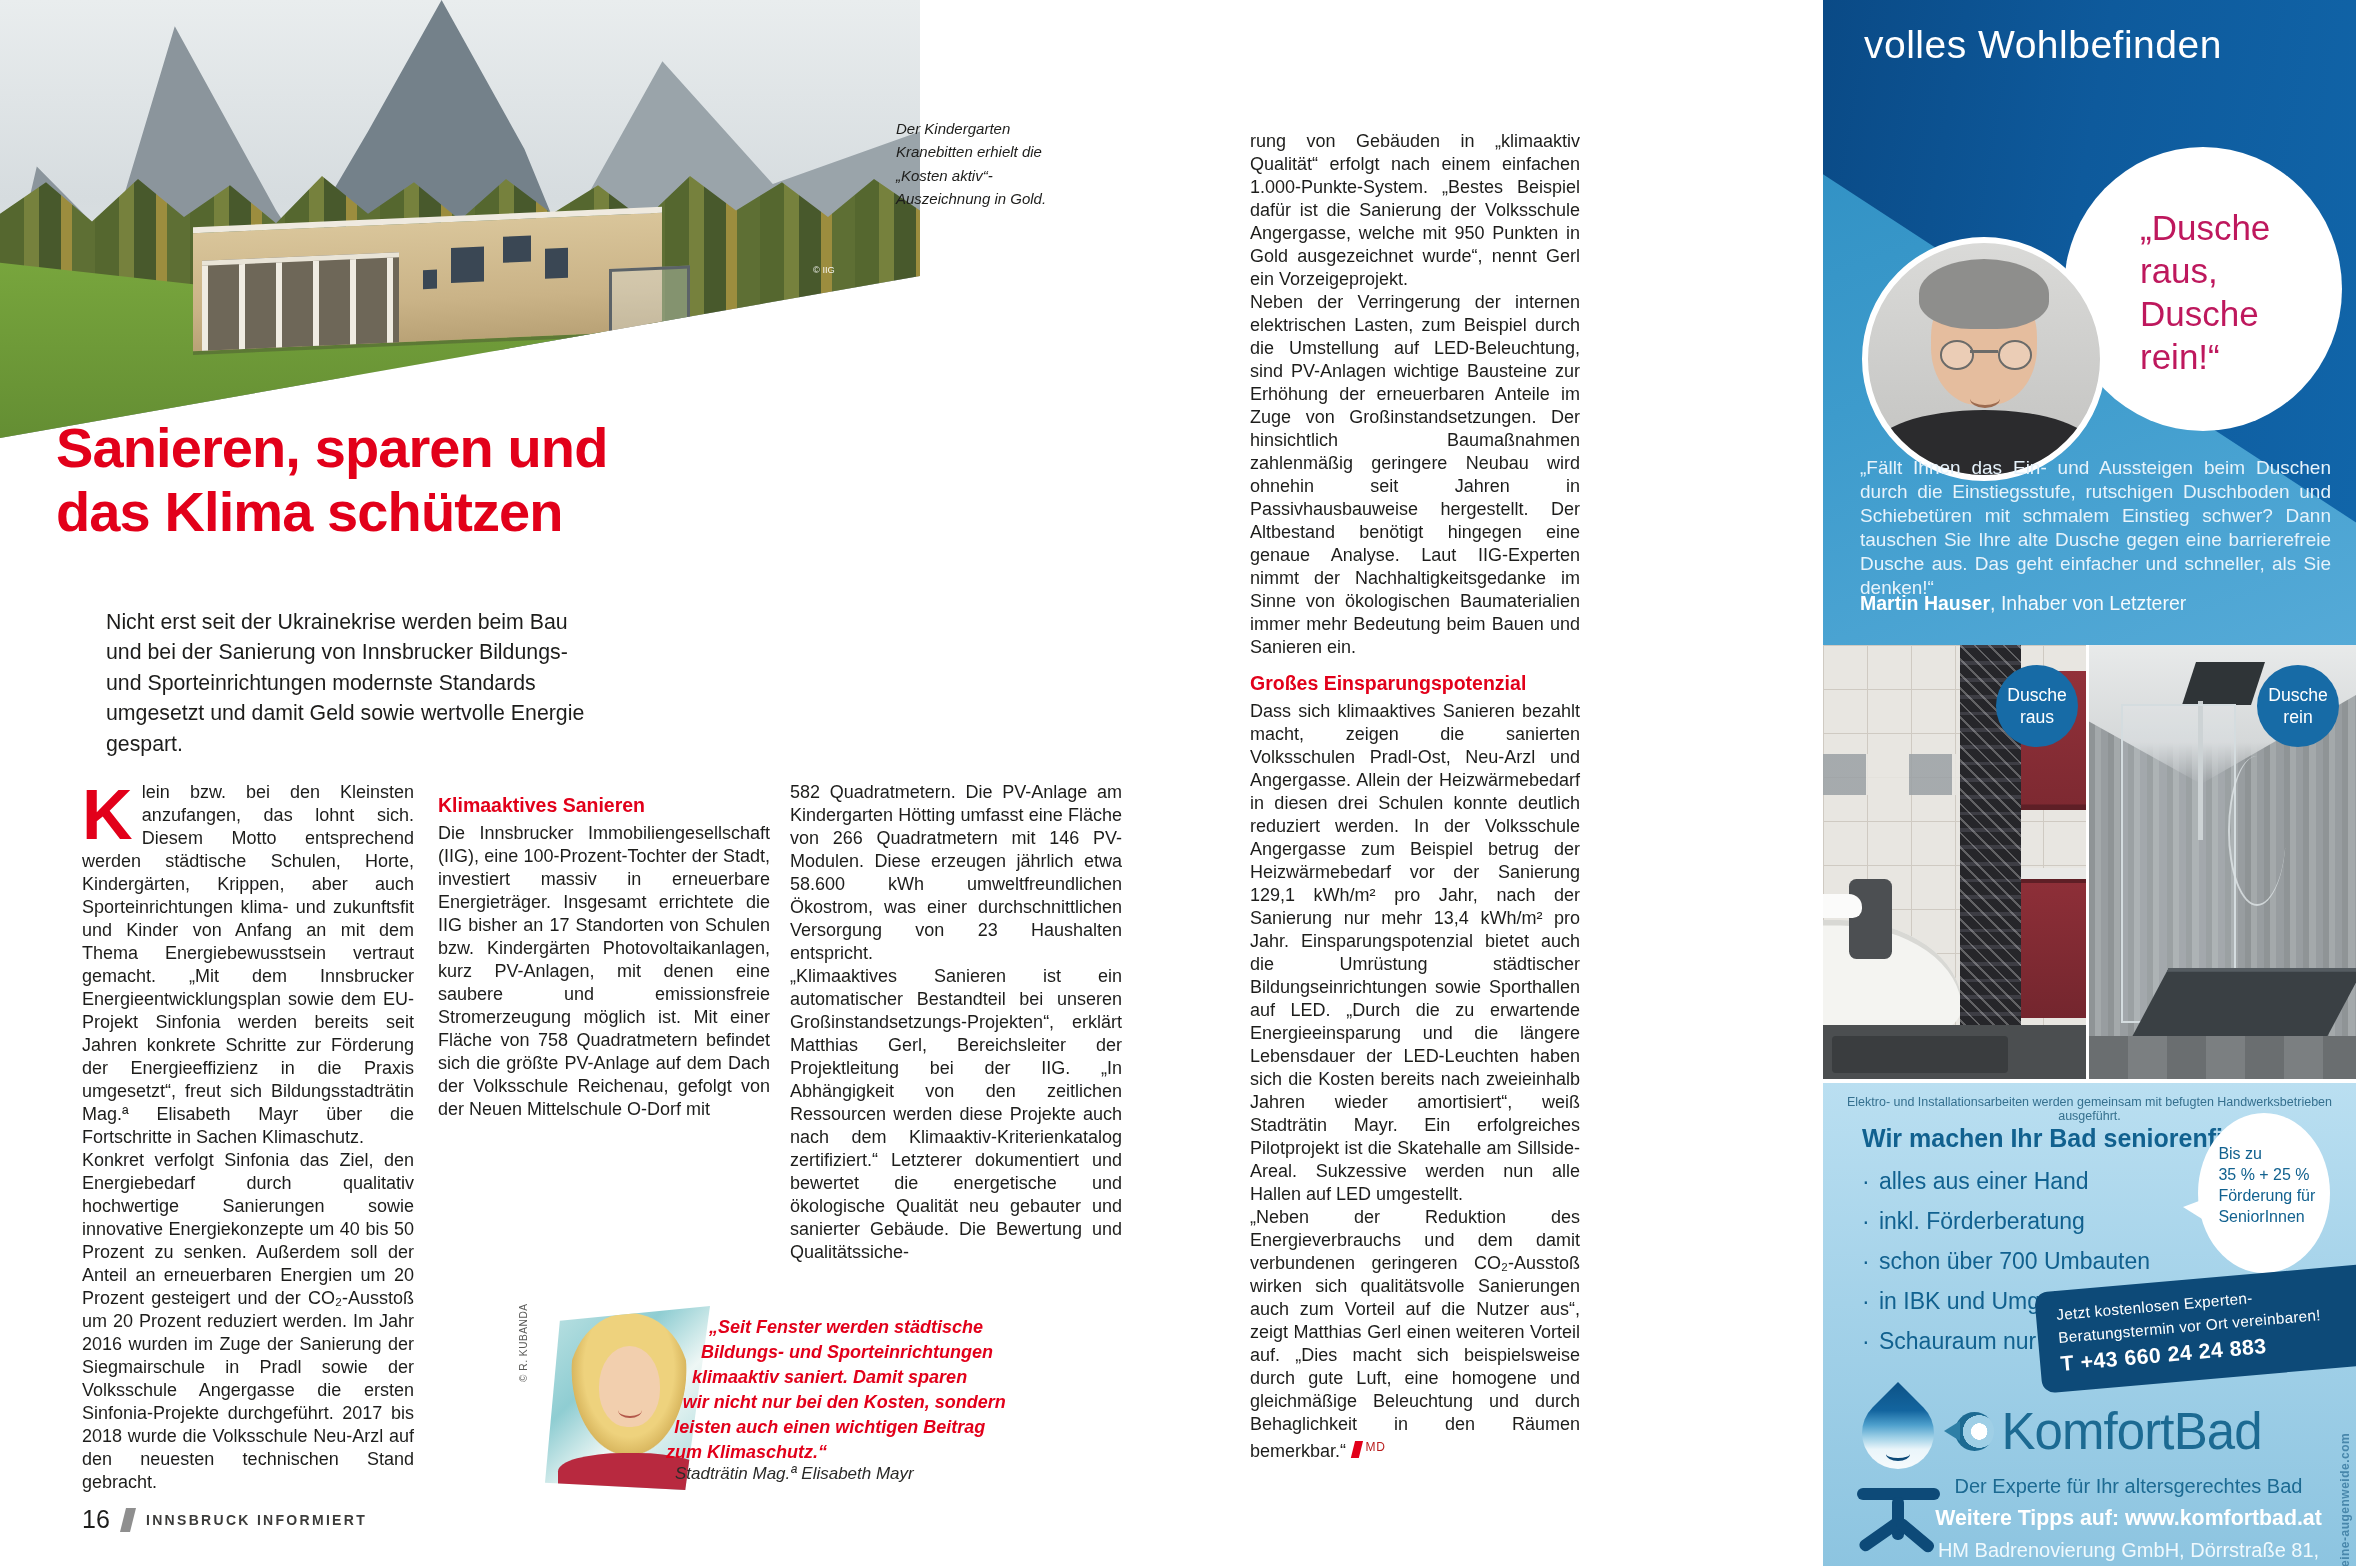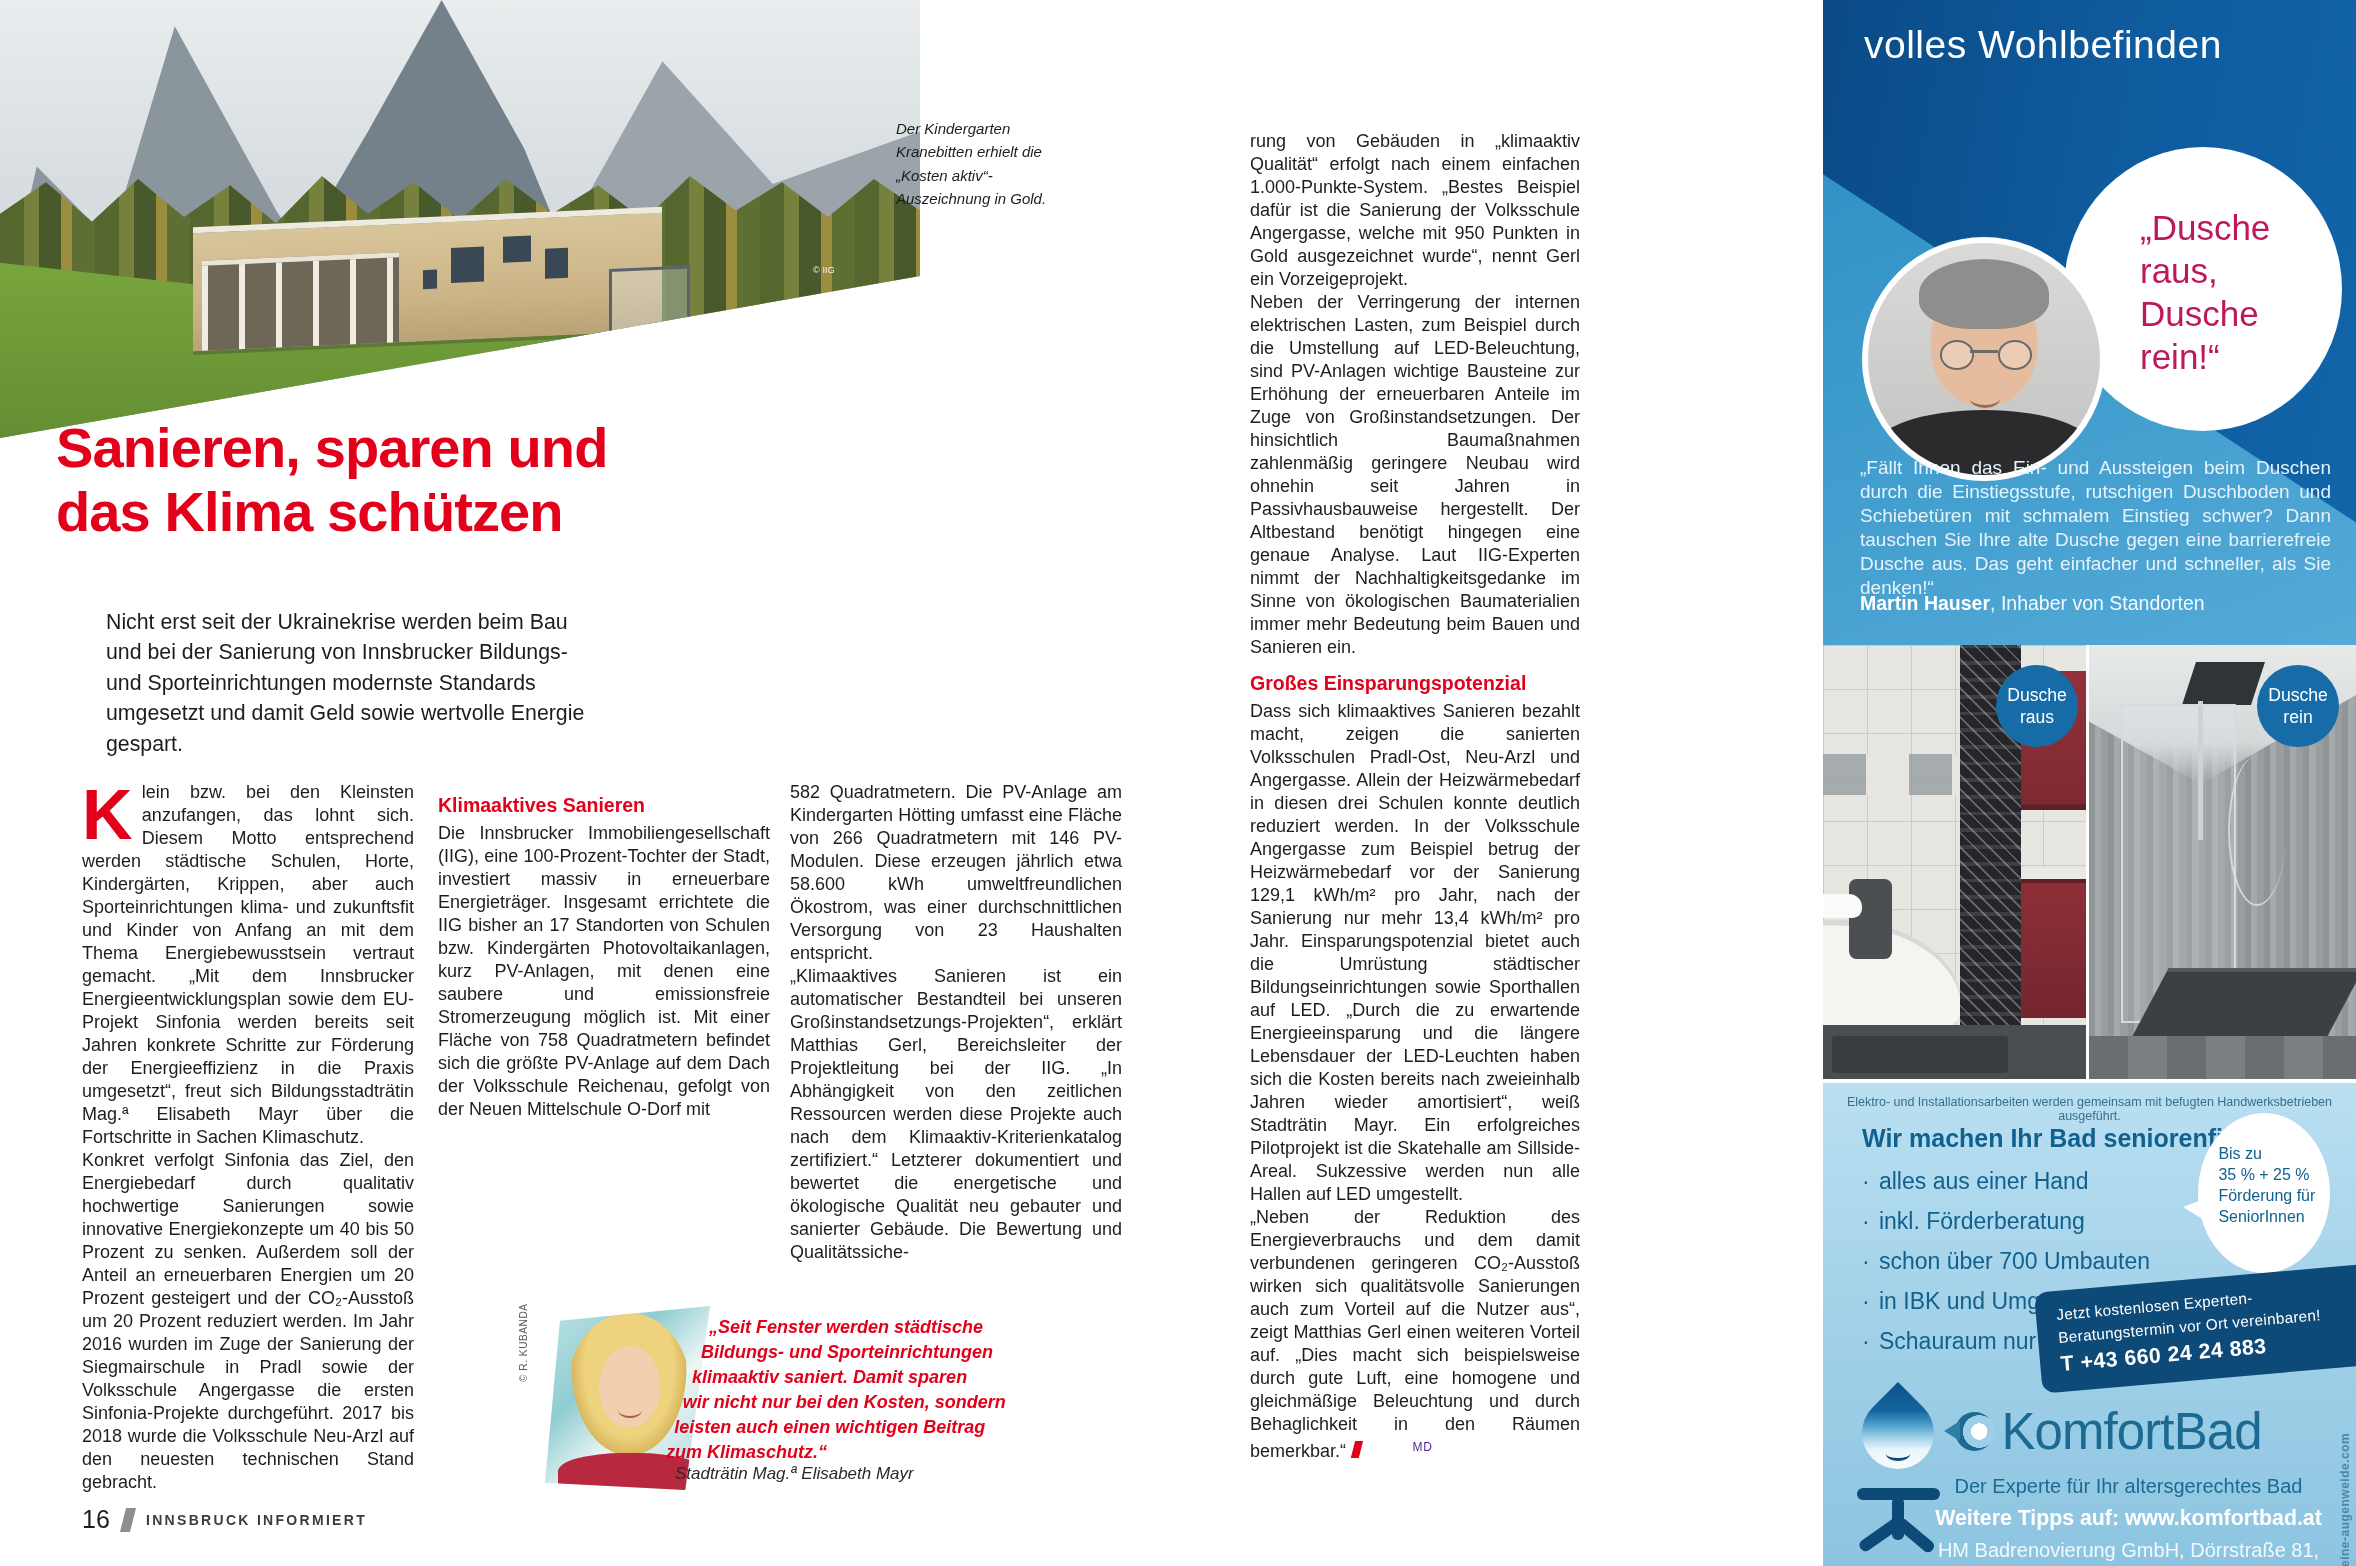--- a/index.html
+++ b/index.html
@@ -39,21 +39,21 @@
   .col{position:absolute;width:332px;font-size:18px;line-height:23px;text-align:justify;color:#1d1d1b;
        -webkit-hyphens:auto;hyphens:auto;}
   .col p{margin:0;}
   #col1{left:82px;top:781px;}
   #col2{left:438px;top:781px;}
   #col3{left:790px;top:781px;}
   #col4{left:1250px;top:130px;width:330px;}
   .subhead{font-size:19.5px;font-weight:700;color:#e2001a;margin:13px 0 4.6px;text-align:left;}
   .dropcap{float:left;font-size:70px;line-height:.8;font-weight:700;color:#e2001a;padding:5.6px 9.3px 0 0;}
   .redslash{display:inline-block;width:8.3px;height:16.7px;background:#e2001a;transform:skewX(-14deg);margin:0 3.7px 0 7.4px;vertical-align:-1.9px;}
-  .initials{font-size:12px;color:#4c1d95;letter-spacing:0.9px;vertical-align:5.6px;margin-left:47px;}
+  .initials{font-size:12px;color:#b91c1c;letter-spacing:0.9px;vertical-align:5.6px;}
 
   
   #qphoto{left:545px;top:1306px;width:165px;height:184px;clip-path:polygon(9% 8%,100% 0,85% 100%,0 96%);
     background:linear-gradient(135deg,#bfe3e4 0%,#8fcdd2 35%,#eef7f5 60%,#9fd5d8 100%);overflow:hidden;}
   #qphoto .hair{position:absolute;left:14%;top:4%;width:74%;height:80%;border-radius:50%;
     background:radial-gradient(ellipse at 50% 38%,#eed27d 0 52%,#d9b75f 66%,rgba(0,0,0,0) 67%);}
   #qphoto .face{position:absolute;left:33%;top:22%;width:37%;height:44%;background:#f2cfae;border-radius:50% 50% 46% 46%;}
   #qphoto .smile{position:absolute;left:44%;top:52%;width:15%;height:8%;border-bottom:2.8px solid #b3584a;border-radius:50%;}
   #qphoto .top{position:absolute;left:8%;bottom:-2%;width:88%;height:22%;background:#b8293f;border-radius:45% 45% 0 0;}
   #qcredit{left:518px;top:1382px;font-size:10.2px;color:#5a5a58;transform:rotate(-90deg);transform-origin:left top;letter-spacing:0.5px;}
@@ -262,21 +262,21 @@
       <div class="mhair"></div>
       <div class="glass g1"></div>
       <div class="glass g2"></div>
       <div class="gbridge"></div>
       <div class="msmile"></div>
       <div class="mshirt"></div>
     </div>
 
     <div id="ad-quote">„Fällt Ihnen das Ein- und Aussteigen beim Duschen durch die Einstiegsstufe, rutschigen Duschboden und Schiebetüren mit schmalem Einstieg schwer? Dann tauschen Sie Ihre alte Dusche gegen eine barrierefreie Dusche aus. Das geht einfacher und schneller, als Sie denken!“</div>
     <div id="ad-author">
-      <b>Martin Hauser</b><span>, Inhaber von Standorten</span>
+      <b>Martin Hauser</b><span>, Inhaber von Letzterer</span>
     </div>
 
     <div id="ad-photos">
       <div id="bp1" class="bphoto">
         <div class="accentrow"></div>
         <div class="cab-top"></div>
         <div class="counter"></div>
         <div class="cab-bot"></div>
         <div class="tub"></div>
         <div class="towel"></div>

